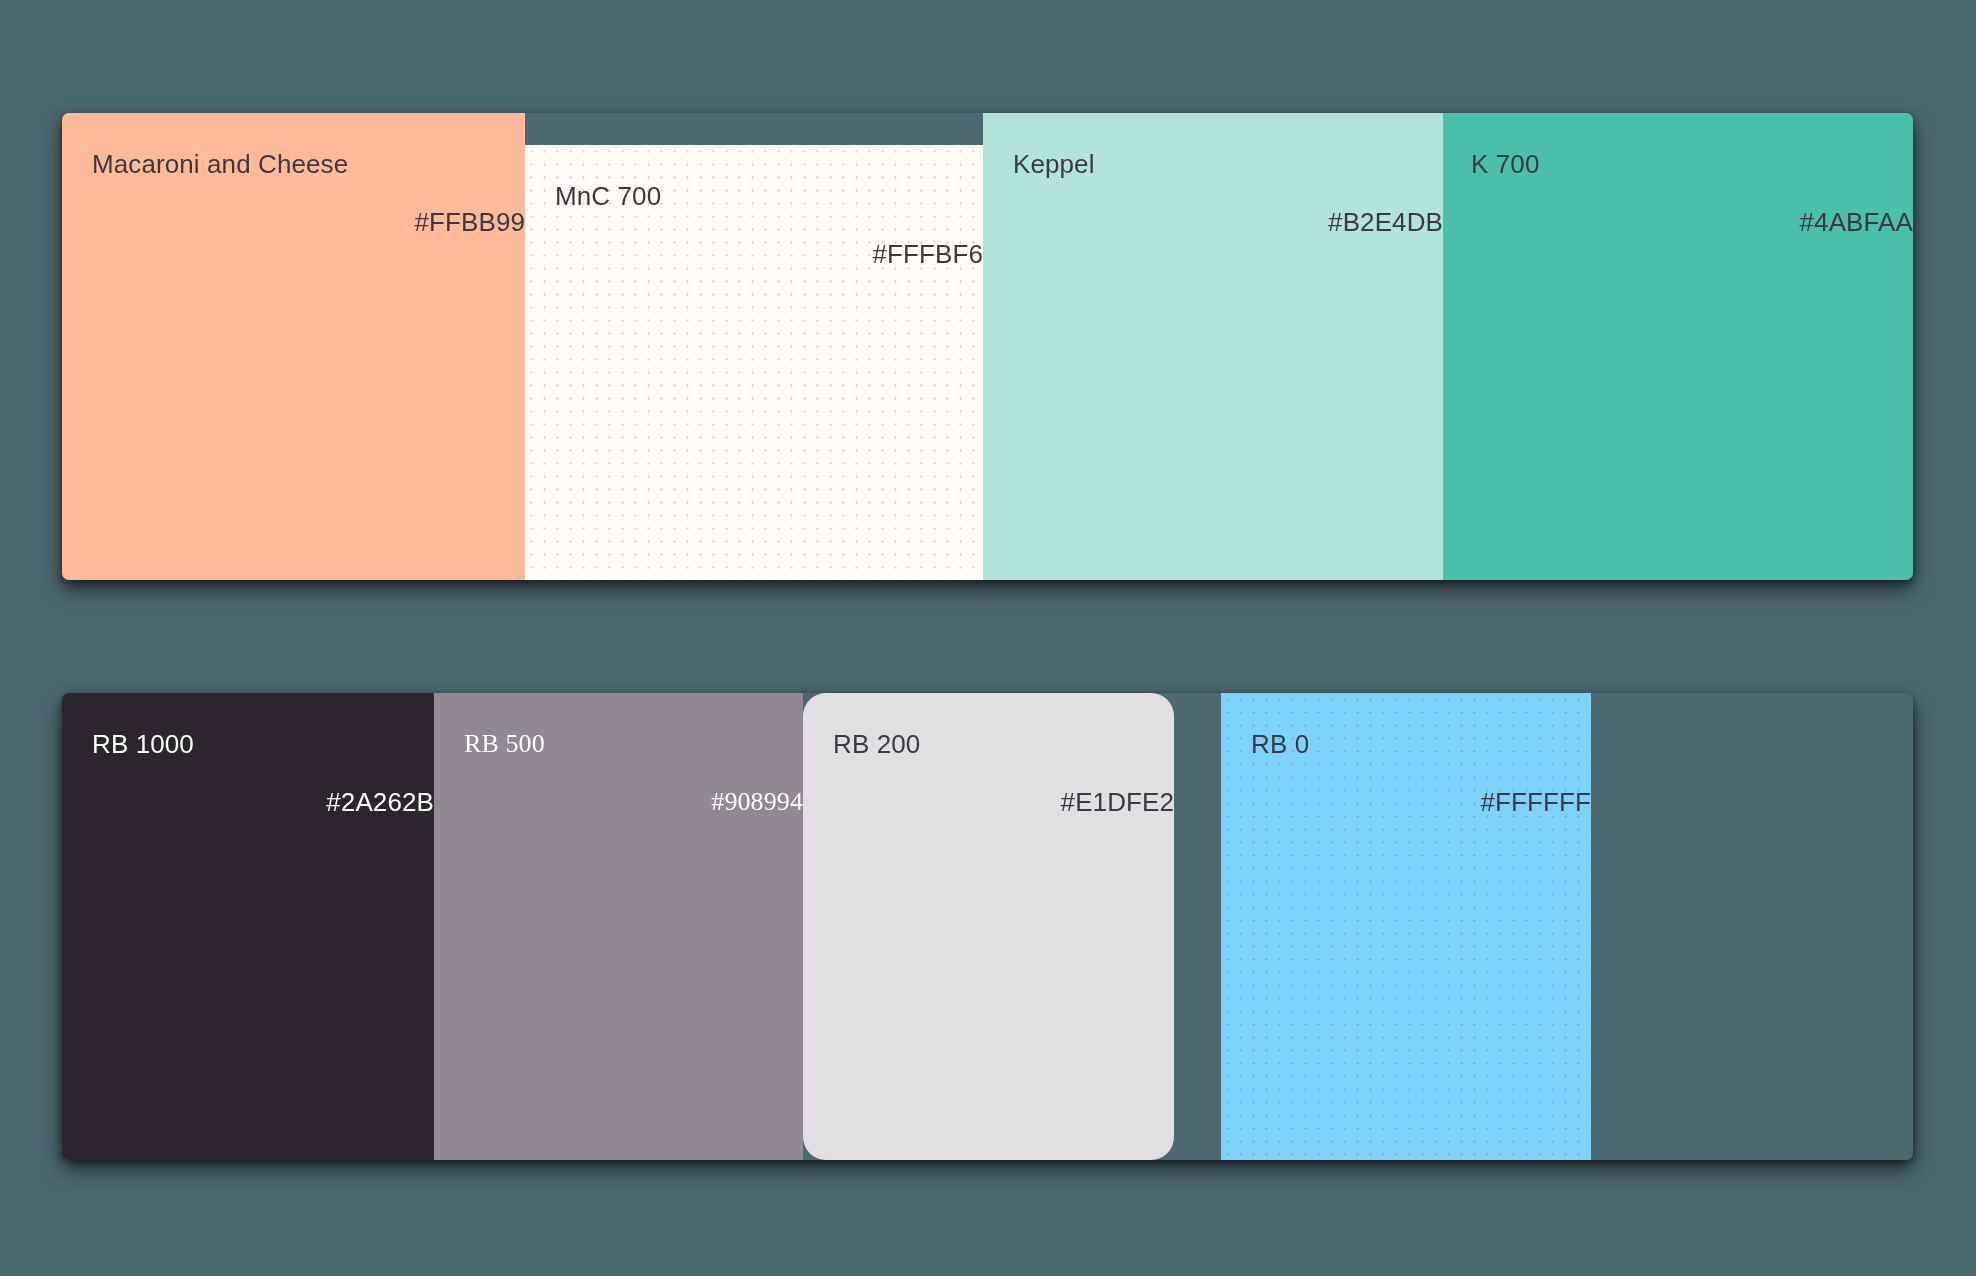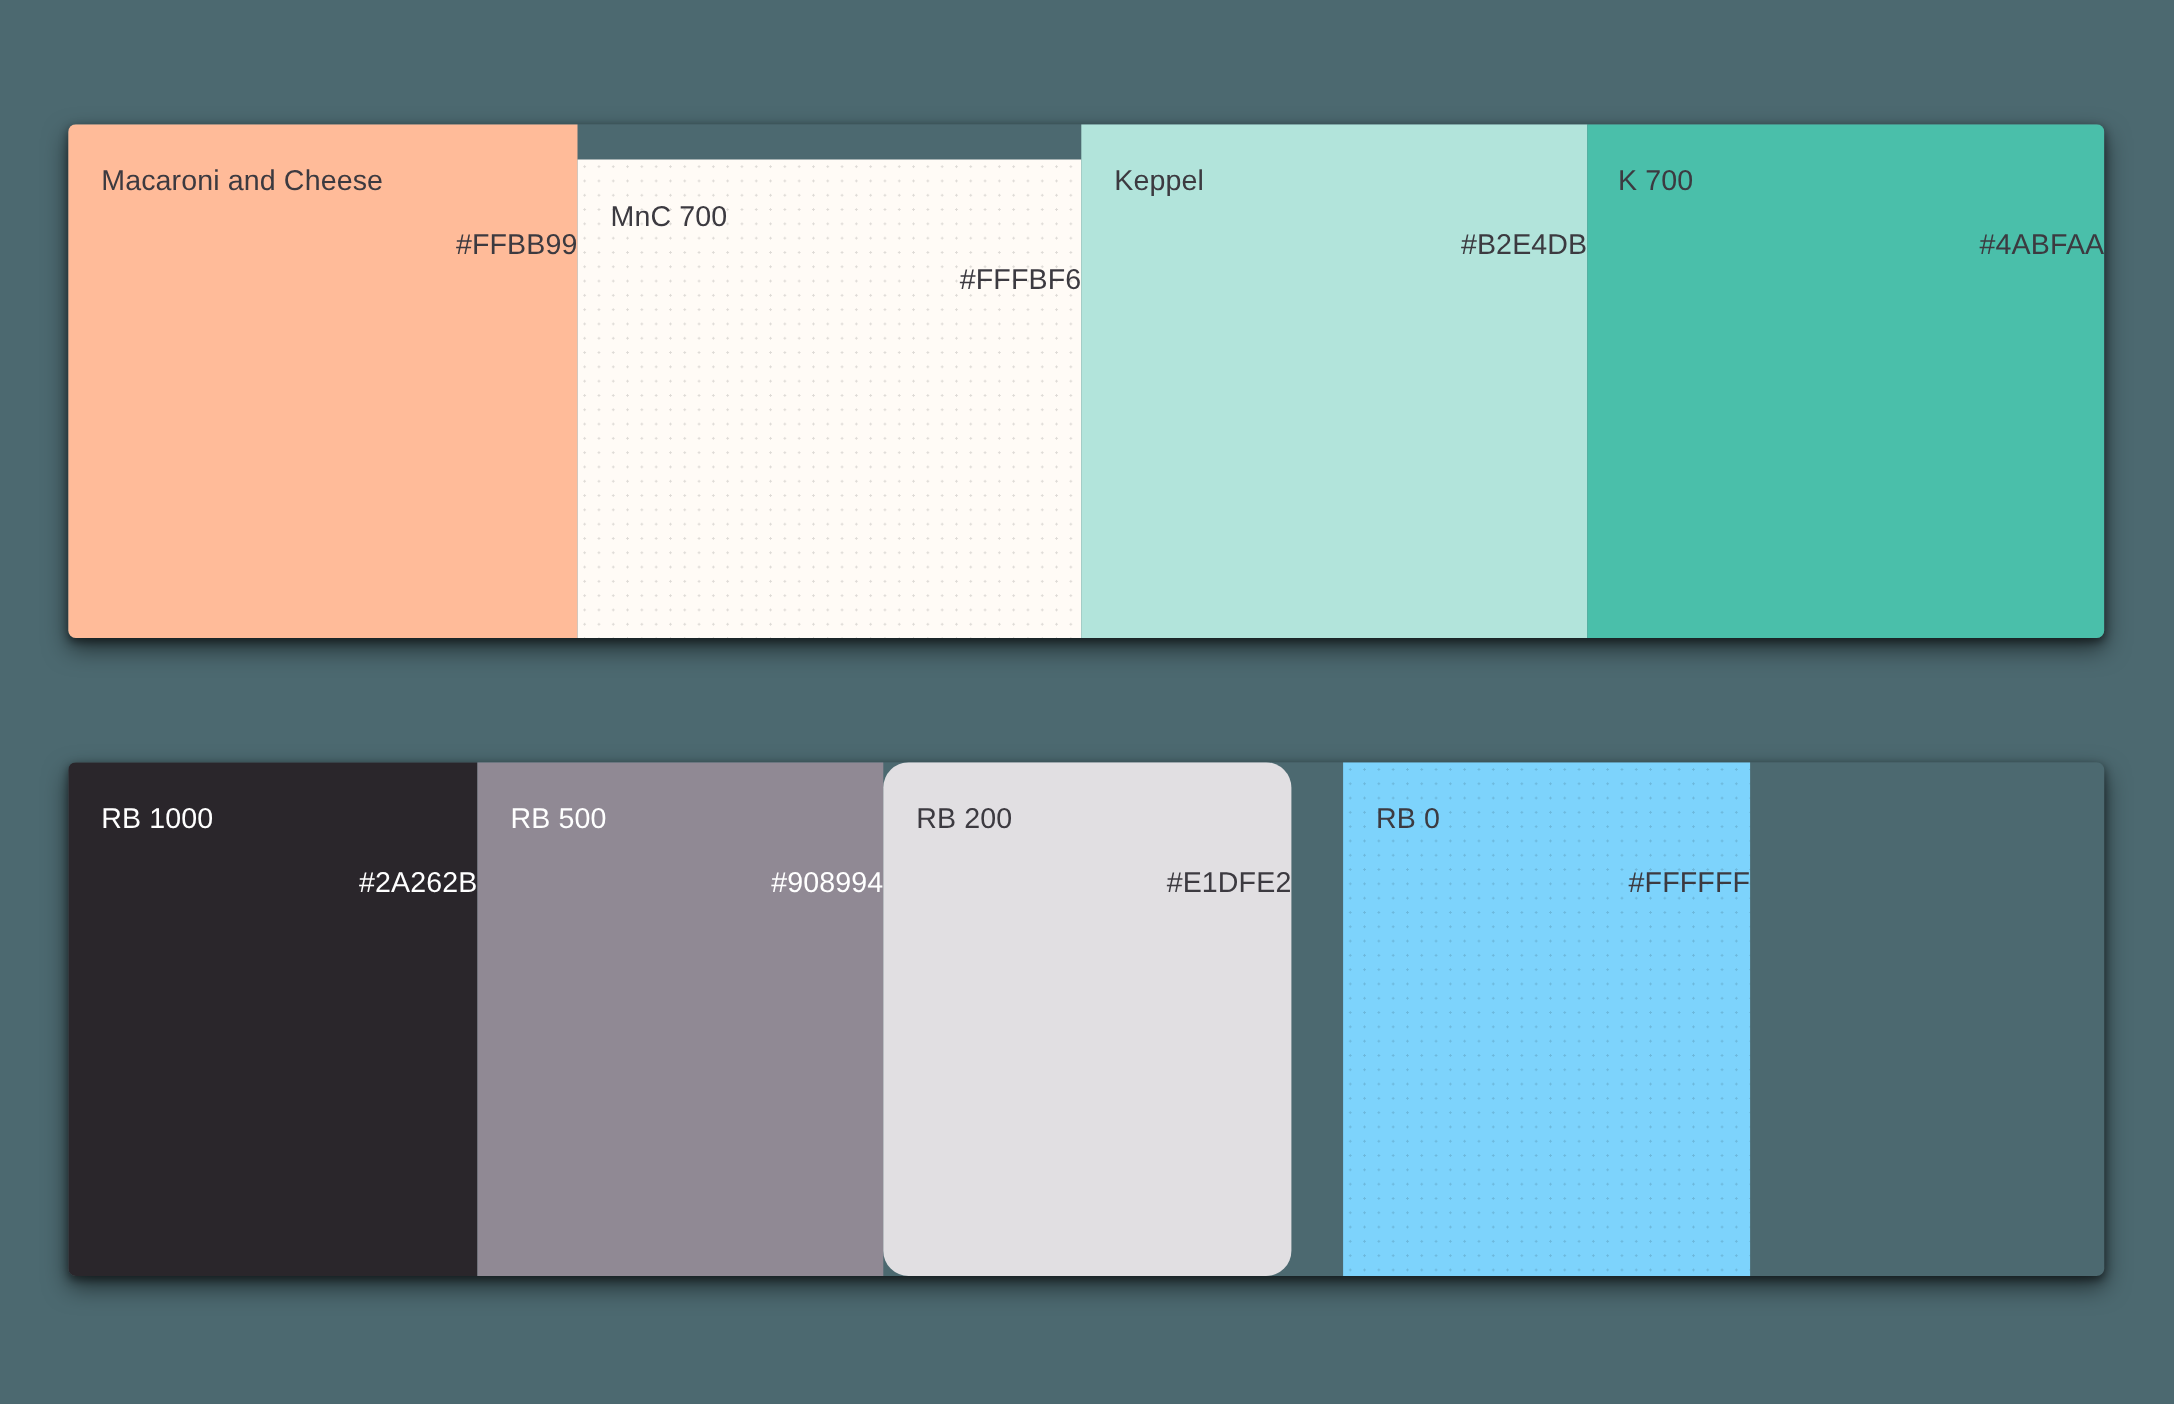--- a/index.html
+++ b/index.html
@@ -117,21 +117,21 @@
         <span class="swatch-name">K 700</span>
         <span class="swatch-hex">#4ABFAA</span>
       </div>
     </div>
 
   <div class="palette-card" id="card-neutral">
       <div class="swatch light-text" style="background: rgb(42, 38, 43); width: 372px;">
         <span class="swatch-name">RB 1000</span>
         <span class="swatch-hex">#2A262B</span>
       </div>
-      <div class="swatch light-text" style="background: rgb(144, 137, 148); width: 369px;">
+      <div class="swatch light-text" style="background: rgb(144, 137, 148); width: 369px; font-family: Liberation Serif, serif;">
         <span class="swatch-name">RB 500</span>
         <span class="swatch-hex">#908994</span>
       </div>
       <div class="swatch dark-text" style="background: rgb(225, 223, 226); width: 371px; border-radius: 23px;">
         <span class="swatch-name">RB 200</span>
         <span class="swatch-hex">#E1DFE2</span>
       </div>
       <div class="swatch dark-text textured" style="background: #7dd3fc; width: 370px; margin-left: 47px;">
         <span class="swatch-name">RB 0</span>
         <span class="swatch-hex">#FFFFFF</span>

